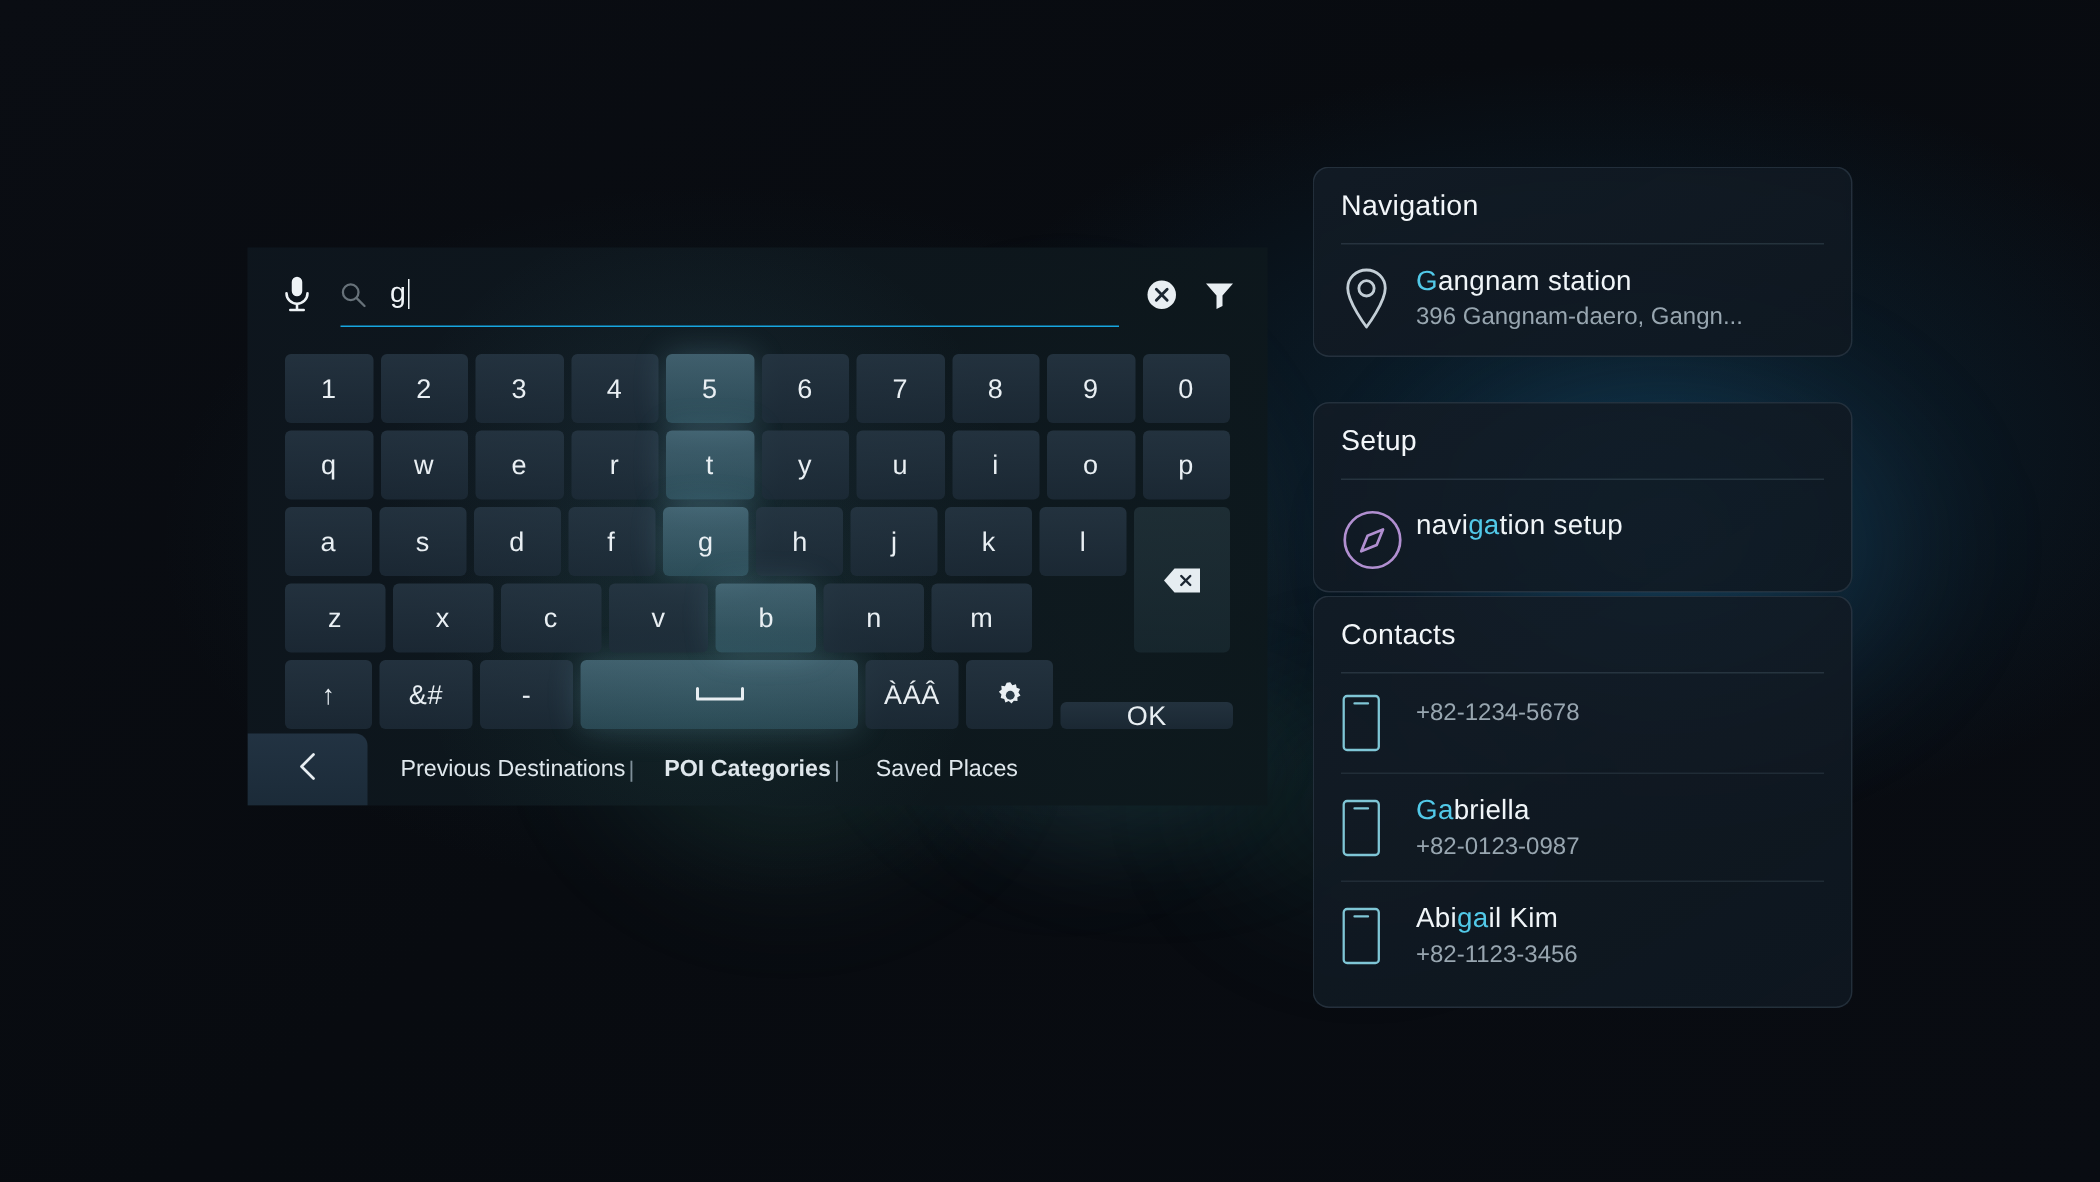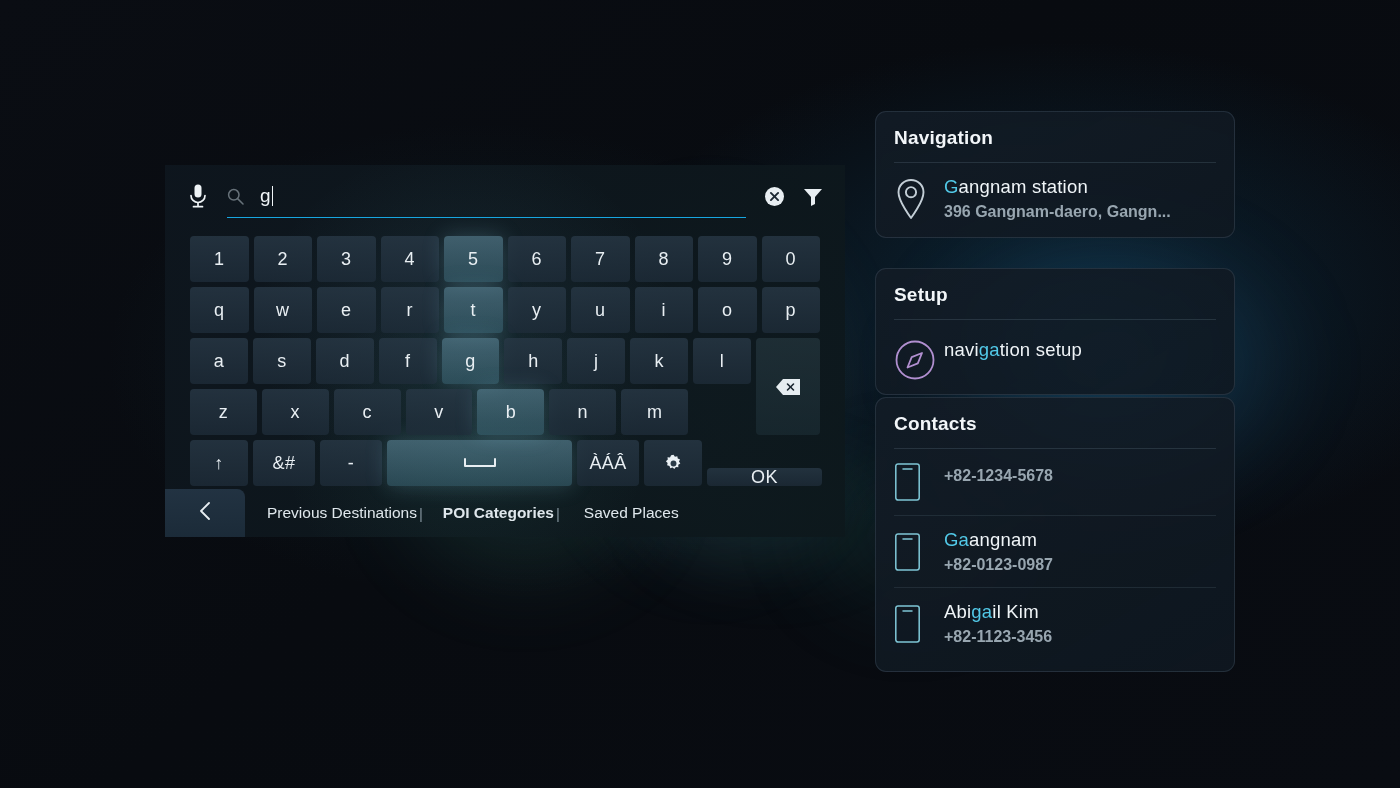--- a/index.html
+++ b/index.html
@@ -176,21 +176,21 @@
     backdrop-filter: blur(3px);
     overflow: hidden;
   }
   #card-navigation { top: 111px;  height: 127px; }
   #card-setup      { top: 268px;  height: 127px; }
   #card-contacts   { top: 397px;  height: 275px; }
 
   .card-title {
     font-size: 19px;
     color: #f2f6f9;
-    font-weight: bold;
+    font-weight: normal;
     letter-spacing: .2px;
     padding: 15px 0 13px 18px;
   }
   .card-divider {
     height: 1px;
     margin: 0 18px;
     background: rgba(150,175,195,0.17);
   }
   .result-row {
     display: flex; 
@@ -208,21 +208,20 @@
     text-overflow: ellipsis;
   }
   .result-primary .hl { color: #52c9e8; }
   .result-secondary {
     font-size: 16px;
     color: #98a6b0;
     margin-top: 5px;
     white-space: nowrap;
     overflow: hidden;
     text-overflow: ellipsis;
-    font-weight: bold;
   }
   .setup-row { padding: 19px 18px; }
   .setup-label { font-size: 18.5px; color: #eff4f7; letter-spacing: .2px; }
   .setup-label .hl { color: #52c9e8; }
   .contact-divider { height: 1px; margin: 0 18px; background: rgba(150,175,195,0.13); }
 </style>
 </head>
 <body>
 
 <div id="root">
@@ -418,21 +417,21 @@
     <div class="contact-divider"></div>
 
     <div class="result-row">
       <span class="result-icon">
         <svg viewBox="0 0 30 44" width="27" height="40">
           <rect x="2" y="2" width="26" height="40" rx="2.5" fill="none" stroke="#7fc6d6" stroke-width="1.7"></rect>
           <line x1="10" y1="7.5" x2="20" y2="7.5" stroke="#7fc6d6" stroke-width="1.7" stroke-linecap="round"></line>
         </svg>
       </span>
       <div class="result-text">
-        <div class="result-primary"><span></span><span class="hl">Ga</span><span>angnam</span></div>
+        <div class="result-primary"><span></span><span class="hl">Ga</span><span>briella</span></div>
         <div class="result-secondary">+82-0123-0987</div>
       </div>
     </div>
     <div class="contact-divider"></div>
 
     <div class="result-row">
       <span class="result-icon">
         <svg viewBox="0 0 30 44" width="27" height="40">
           <rect x="2" y="2" width="26" height="40" rx="2.5" fill="none" stroke="#7fc6d6" stroke-width="1.7"></rect>
           <line x1="10" y1="7.5" x2="20" y2="7.5" stroke="#7fc6d6" stroke-width="1.7" stroke-linecap="round"></line>

